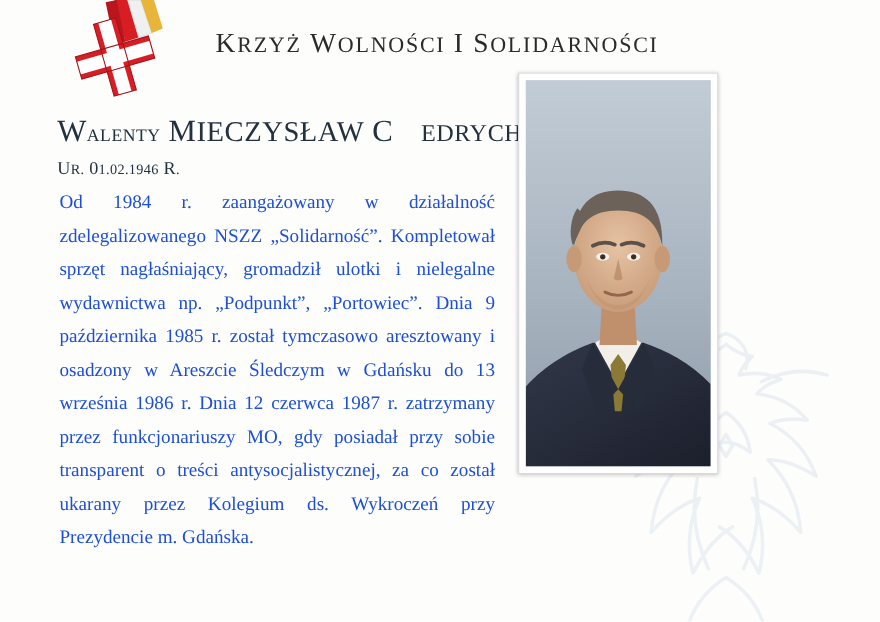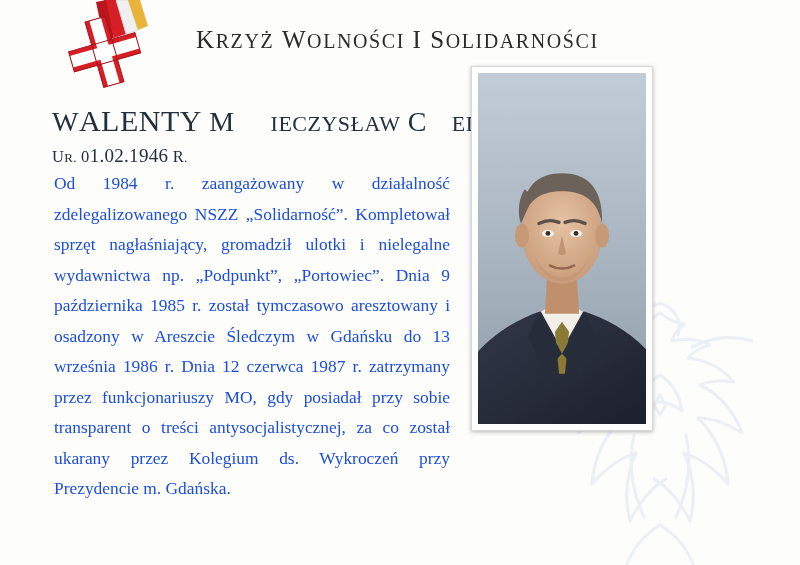--- a/index.html
+++ b/index.html
@@ -147,22 +147,22 @@
         <rect x="18" y="42" width="69" height="21" fill="none" stroke="#a5121a" stroke-width="1"></rect>
       </g>
     </svg>
 
     <div class="header-title">
       <span><span style="font-size: 25px;">K</span><span style="font-size: 20px;">RZYŻ</span> <span style="font-size: 25px;">W</span><span style="font-size: 20px;">OLNOŚCI</span> <span style="font-size: 25px;">I</span> <span style="font-size: 25px;">S</span><span style="font-size: 20px;">OLIDARNOŚCI</span></span>
     </div>
   </div>
 
   <div class="name-block">
-    <div class="person-name"><span style="font-size: 28px;">W</span><span style="font-size: 30px;">ALENTY</span> <span style="font-size: 28px;">M</span><span style="font-size: 22px; margin-left: 36px;">IECZYSŁAW</span> <span style="font-size: 28px;">C</span><span style="font-size: 22px; margin-left: 25px;">EDRYCH</span></div>
-    <div class="birth"><span style="font-size: 16.5px;">U</span><span style="font-size: 13px;">R.</span> <span style="font-size: 16.5px;">0</span><span style="font-size: 19px;">1.02.1946</span> <span style="font-size: 16.5px;">R</span><span style="font-size: 13px;">.</span></div>
+    <div class="person-name"><span style="font-size: 28px;">W</span><span style="font-size: 16px;">ALENTY</span> <span style="font-size: 28px;">M</span><span style="font-size: 26px;">IECZYSŁAW</span> <span style="font-size: 28px;">C</span><span style="font-size: 22px; margin-left: 25px;">EDRYCH</span></div>
+    <div class="birth"><span style="font-size: 16.5px;">U</span><span style="font-size: 13px;">R.</span> <span style="font-size: 16.5px;">0</span><span style="font-size: 13px;">1.02.1946</span> <span style="font-size: 16.5px;">R</span><span style="font-size: 13px;">.</span></div>
   </div>
 
   <div class="bio">Od 1984 r. zaangażowany w działalność zdelegalizowanego NSZZ „Solidarność”. Kompletował sprzęt nagłaśniający, gromadził ulotki i nielegalne wydawnictwa np. „Podpunkt”, „Portowiec”. Dnia 9 października 1985 r. został tymczasowo aresztowany i osadzony w Areszcie Śledczym w Gdańsku do 13 września 1986 r. Dnia 12 czerwca 1987 r. zatrzymany przez funkcjonariuszy MO, gdy posiadał przy sobie transparent o treści antysocjalistycznej, za co został ukarany przez Kolegium ds. Wykroczeń przy Prezydencie m. Gdańska.</div>
 
   <div class="photo-frame">
     <div class="photo">
       <svg viewBox="0 0 170 350" preserveAspectRatio="xMidYMid slice" aria-hidden="true">
         <defs>
           <linearGradient id="bg" x1="0" y1="0" x2="0" y2="1">
             <stop offset="0%" stop-color="#c2ccd6"></stop>

